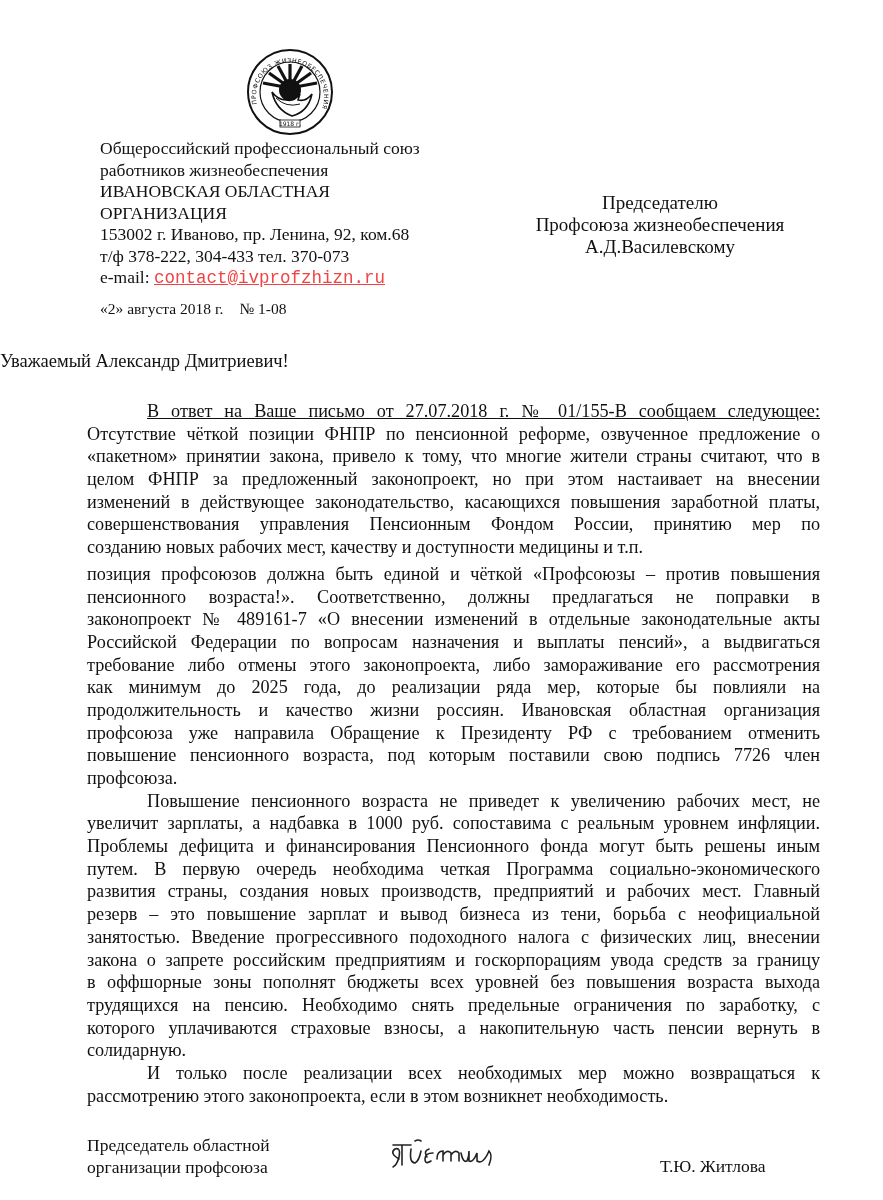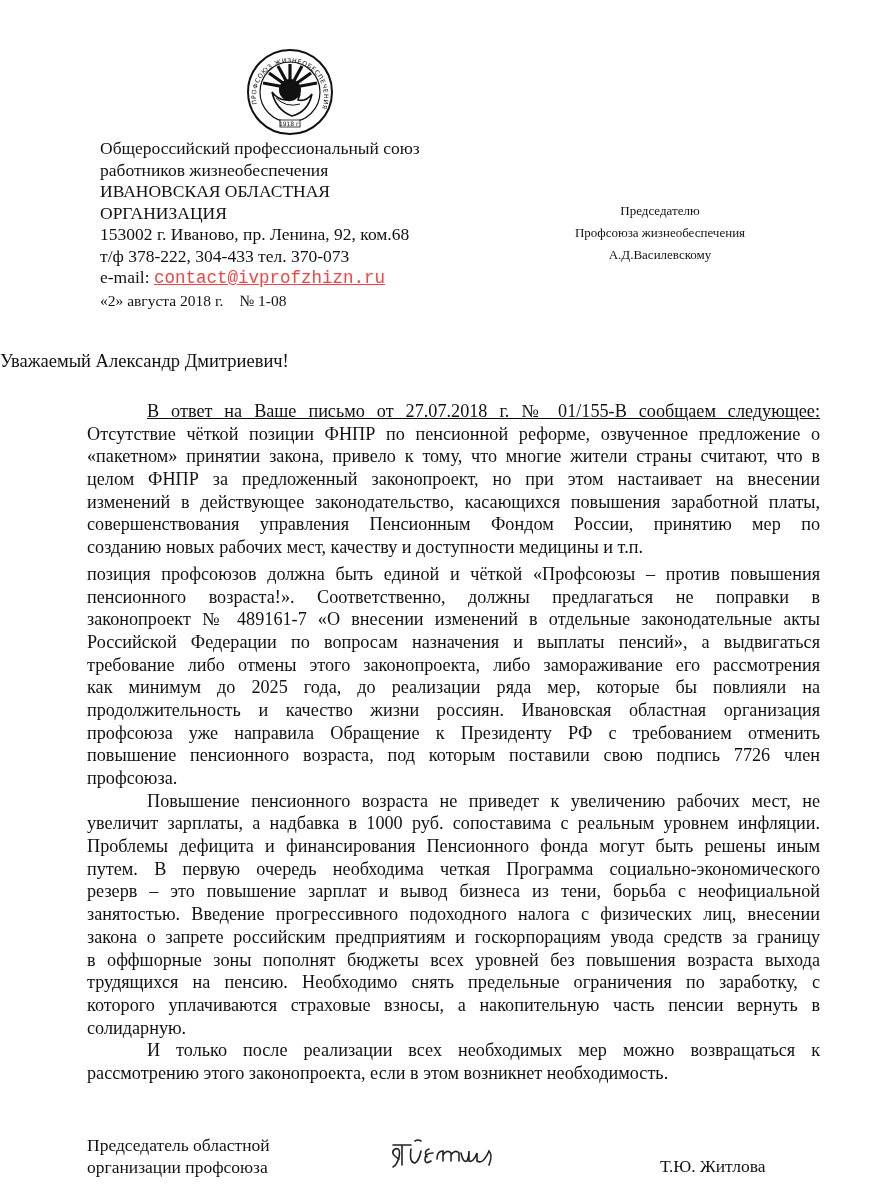--- a/index.html
+++ b/index.html
@@ -7,25 +7,25 @@
     width: 883px; height: 1200px; position: relative; overflow: hidden;
     font-family: "Liberation Serif", "DejaVu Serif", serif;
     color: #111111;
   }
   .logo { position: absolute; left: 246px; top: 48px; width: 88px; height: 88px; }
   .hdr-left {
     position: absolute; left: 100px; top: 138px; width: 380px;
     font-size: 17.5px; line-height: 21.5px;
   }
   .hdr-left .email a { color: #ef4444; text-decoration: underline; font-family: Liberation Mono, monospace; }
-  .hdr-date { font-size: 15.5px; }
+  .hdr-date { margin-top: 8px; font-size: 15.5px; }
   .hdr-date .gap { display: inline-block; width: 16px; }
   .addressee {
-    position: absolute; left: 510px; top: 200px; width: 300px;
-    text-align: center; font-size: 13px; line-height: 22px;
+    position: absolute; left: 510px; top: 192px; width: 300px;
+    text-align: center; font-size: 19px; line-height: 22px;
   }
   .salutation {
     position: absolute; left: 0; width: 789px; top: 351px;
     text-align: left; font-size: 18.5px;
   }
   .body-text {
     position: absolute; left: 87px; top: 400px; width: 733px;
     font-size: 18.2px; line-height: 22.7px;
   }
   .ln { display: block; text-align: justify; text-align-last: justify; white-space: nowrap; height: 22.7px; overflow: visible; }
@@ -111,20 +111,21 @@
     <span class="ln">продолжительность и качество жизни россиян. Ивановская областная организация</span>
     <span class="ln">профсоюза уже направила Обращение к Президенту РФ с требованием отменить</span>
     <span class="ln">повышение пенсионного возраста, под которым поставили свою подпись 7726 член</span>
     <span class="ln last">профсоюза.</span>
   </div>
   <div>
     <span class="ln indsmall">Повышение пенсионного возраста не приведет к увеличению рабочих мест, не</span>
     <span class="ln">увеличит зарплаты, а надбавка в 1000 руб. сопоставима с реальным уровнем инфляции.</span>
     <span class="ln">Проблемы дефицита и финансирования Пенсионного фонда могут быть решены иным</span>
     <span class="ln">путем. В первую очередь необходима четкая Программа социально-экономического</span>
+    <span class="ln">развития страны, создания новых производств, предприятий и рабочих мест. Главный</span>
     <span class="ln">резерв – это повышение зарплат и вывод бизнеса из тени, борьба с неофициальной</span>
     <span class="ln">занятостью. Введение прогрессивного подоходного налога с физических лиц, внесении</span>
     <span class="ln">закона о запрете российским предприятиям и госкорпорациям увода средств за границу</span>
     <span class="ln">в оффшорные зоны пополнят бюджеты всех уровней без повышения возраста выхода</span>
     <span class="ln">трудящихся на пенсию. Необходимо снять предельные ограничения по заработку, с</span>
     <span class="ln">которого уплачиваются страховые взносы, а накопительную часть пенсии вернуть в</span>
     <span class="ln last">солидарную.</span>
   </div>
   <div>
     <span class="ln indsmall">И только после реализации всех необходимых мер можно возвращаться к</span>

